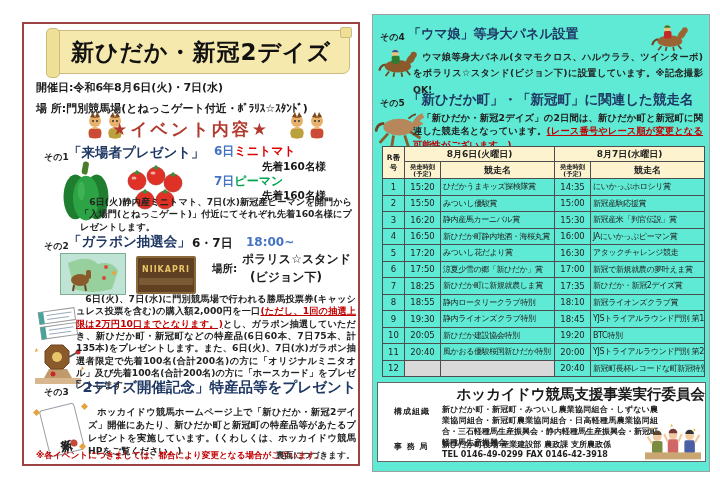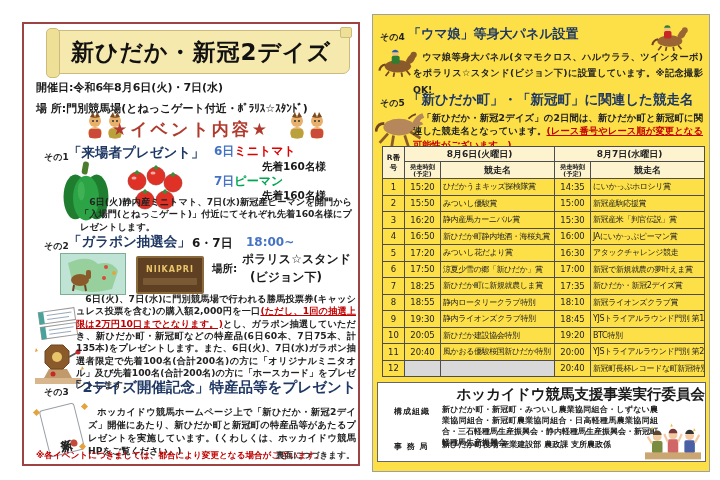--- a/index.html
+++ b/index.html
@@ -28,37 +28,37 @@
   .red{color:#e00000;}
   .green{color:#00a651;}
   .note{font-size:10.5px;font-weight:700;}
   .body-txt{font-size:9.2px;line-height:1.34;font-weight:600;color:#222;text-align:justify;
             text-indent:1em;margin:0;}
   .red-underline{color:#c00000;text-decoration:underline;font-weight:700;}
   .schedule{font-size:12px;font-weight:800;white-space:nowrap;}
   .time-blue{font-size:12px;font-weight:800;color:#4472c4;white-space:nowrap;}
   .place-label{font-size:10.5px;font-weight:700;}
   .place-line{font-size:12px;font-weight:800;white-space:nowrap;}
-  .niikapri{position:absolute;left:112px;top:232px;width:68px;height:38px;background:#5f4022;
+  .niikapri{position:absolute;left:112px;top:232px;width:60px;height:38px;background:#5f4022;
             border:2px solid #8a6a3a;box-sizing:border-box;border-radius:2px;text-align:center;}
   .niikapri-txt{display:block;margin-top:7px;font-size:8px;font-weight:800;letter-spacing:1px;color:#e8c46a;}
   .niikapri-bar{display:block;margin:4px auto 0;width:54px;height:7px;background:#7a5a35;border-radius:1px;}
   .ricebag{position:absolute;left:20px;top:382px;width:34px;height:46px;background:#fff;
            border:1.5px solid #98a0a8;border-radius:3px;transform:rotate(-14deg);
            display:flex;align-items:center;justify-content:center;}
   .ricebag-text{writing-mode:vertical-rl;font-size:12px;font-weight:800;color:#222;}
   .ricebag:after{content:"";position:absolute;right:5px;bottom:4px;width:7px;height:7px;
            border-radius:50%;background:#c24a3a;}
   .spark{position:absolute;width:5px;height:5px;background:#e6a23c;transform:rotate(45deg);}
   .footnote-red{font-size:8.6px;font-weight:700;color:#c00000;white-space:nowrap;}
   .footnote-black{font-size:8.6px;font-weight:700;color:#333;white-space:nowrap;}
 
   
   .page-right{position:absolute;left:372px;top:14px;width:338px;height:458px;
-              border:1px solid #a0a0a0;background:#fde047;box-sizing:border-box;}
+              border:1px solid #a0a0a0;background:#5eead4;box-sizing:border-box;}
   .r-sec-title{font-size:13px;font-weight:800;color:#1f3864;white-space:nowrap;}
   .r-body{font-size:9.3px;line-height:1.75;font-weight:700;color:#222;text-align:justify;
           text-indent:1em;margin:0;}
   .r-body5{font-size:9.3px;line-height:1.45;font-weight:600;color:#222;text-align:justify;
           text-indent:1em;margin:0;}
 
   table.race{position:absolute;left:9px;top:131px;width:322px;border-collapse:collapse;
              table-layout:fixed;}
   table.race th,table.race td{border:1px solid #4d4d4d;padding:0 2px;box-sizing:border-box;
              overflow:hidden;}
@@ -389,20 +389,21 @@
       </tr>
     </tbody>
       </table>
 
     <div class="committee">
       <div class="committee-title">ホッカイドウ競馬支援事業実行委員会</div>
       <div class="c-label" style="top:23px;">構成組織</div>
       <p class="c-text" style="top:21px;">新ひだか町・新冠町・みついし農業協同組合・しずない農業協同組合・新冠町農業協同組合・日高軽種馬農業協同組合・三石軽種馬生産振興会・静内軽種馬生産振興会・新冠町軽種馬生産振興会</p>
       <div class="c-label" style="top:58px;">事 務 局</div>
       <div class="c-line" style="top:56px;">新ひだか町役場 産業建設部 農政課 支所農政係</div>
+      <div class="c-line" style="top:67px;">TEL 0146-49-0299  FAX 0146-42-3918</div>
       <svg class="abs" style="right:4px;bottom:1px;" width="56" height="38" viewBox="0 0 64 42">
         <path d="M8 4 l2 3 -3 1 z" fill="#e8c44a"></path>
           <path d="M30 1 l2 3 -3 1 z" fill="#e8c44a"></path>
         <path d="M56 6 l2 3 -3 1 z" fill="#e8c44a"></path>
         <circle cx="14" cy="16" r="5" fill="#f2c9a0"></circle>
           <path d="M9 14 a5 5 0 0 1 10 0" fill="#5a4632"></path>
         <rect x="8" y="21" width="12" height="14" rx="2" fill="#7a8c3f"></rect>
         <line x1="8" y1="24" x2="3" y2="16" stroke="#f2c9a0" stroke-width="2.5"></line>
         <circle cx="32" cy="14" r="5" fill="#f2c9a0"></circle>
           <path d="M27 12 a5 5 0 0 1 10 0" fill="#7a3a3a"></path>

